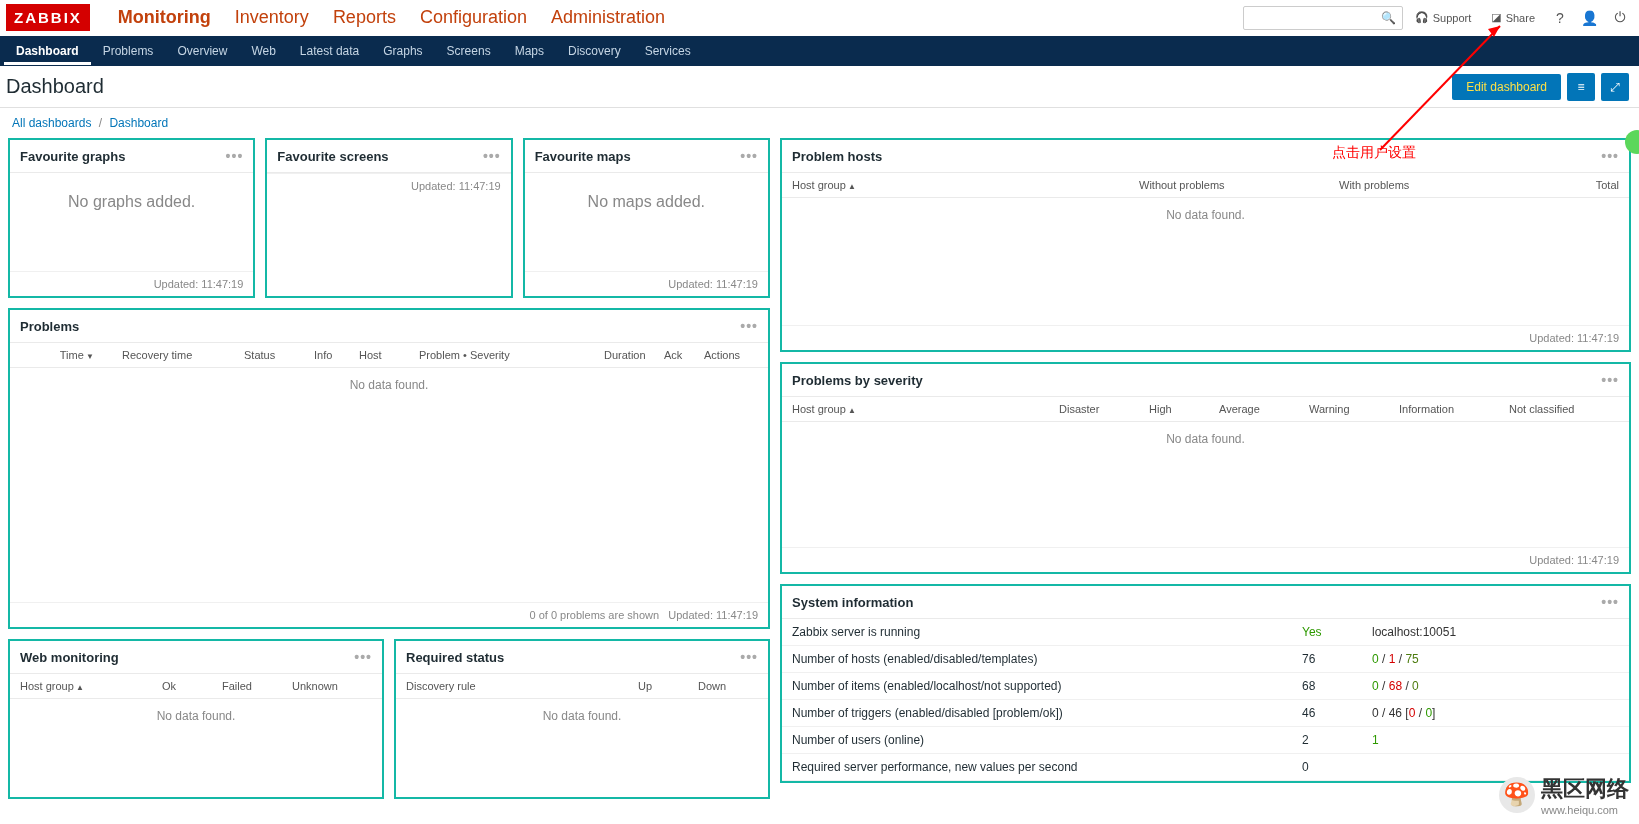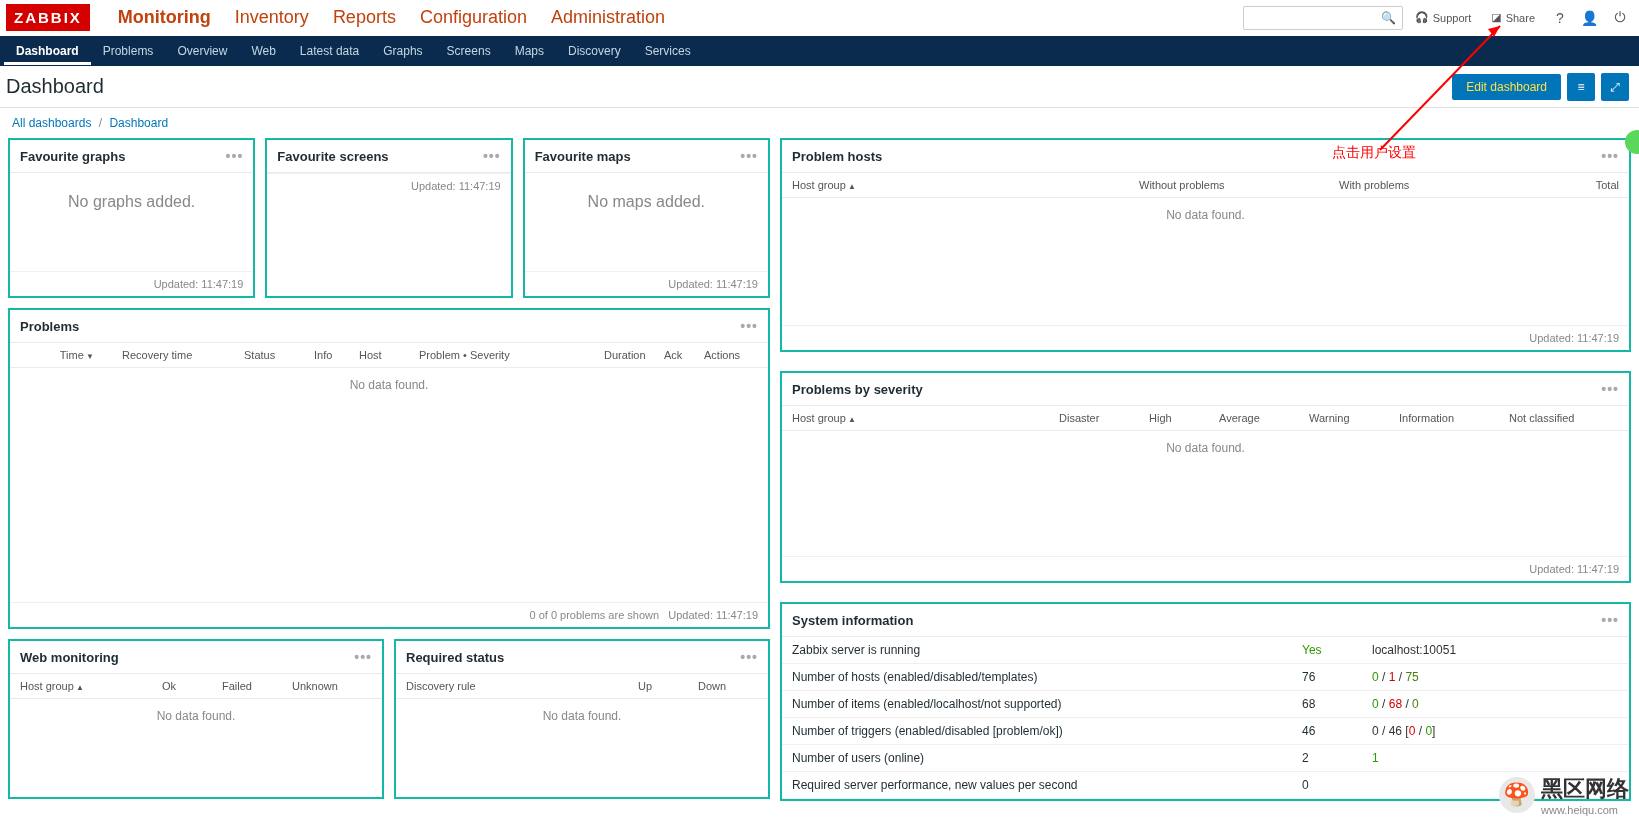--- a/index.html
+++ b/index.html
@@ -20,21 +20,21 @@
 .page-header{height:42px;display:flex;align-items:center;padding:0 10px 0 6px;border-bottom:1px solid #e0e0e0}
 .page-title{font-size:20px;color:#1f2c33}
 .page-actions{margin-left:auto;display:flex;gap:6px;align-items:center}
 .btn-blue{background:#0275b8;color:#fde047;border:none;padding:6px 14px;border-radius:2px;cursor:pointer;font-size:12px}
 .sq-btn{width:28px;height:28px;background:#0275b8;color:#fff;display:flex;align-items:center;justify-content:center;border-radius:2px;cursor:pointer}
 .breadcrumb{padding:8px 12px;font-size:12px}
 .breadcrumb a{color:#0275b8;text-decoration:none}
 .breadcrumb .sep{color:#888;margin:0 4px}
 .dash{display:flex;gap:10px;padding:0 8px}
 .col-left{width:762px;display:flex;flex-direction:column;gap:10px}
-.col-right{flex:1;display:flex;flex-direction:column;gap:19px}
+.col-right{flex:1;display:flex;flex-direction:column;gap:10px}
 .widget{border:2px solid #14b8a6;background:#fff;display:flex;flex-direction:column}
 .widget-h{display:flex;align-items:center;padding:8px 10px;font-weight:bold;font-size:13px;color:#1f2c33;border-bottom:1px solid #eaeaea}
 .widget-h .dots{margin-left:auto;color:#aaa;cursor:pointer;font-size:14px;letter-spacing:1px}
 .widget-body{flex:1;padding:6px;position:relative}
 .widget-foot{text-align:right;padding:6px 10px;color:#888;font-size:11px;border-top:1px solid #f0f0f0}
 .row3{display:flex;gap:10px}
 .row3 .widget{flex:1;height:160px}
 .empty{text-align:center;color:#888;padding:14px 0;font-size:16px}
 .nodata{text-align:center;color:#888;padding:10px 0;font-size:12px}
 .tbl-head{display:flex;padding:6px 10px;color:#555;font-size:11px;border-bottom:1px solid #eaeaea}

